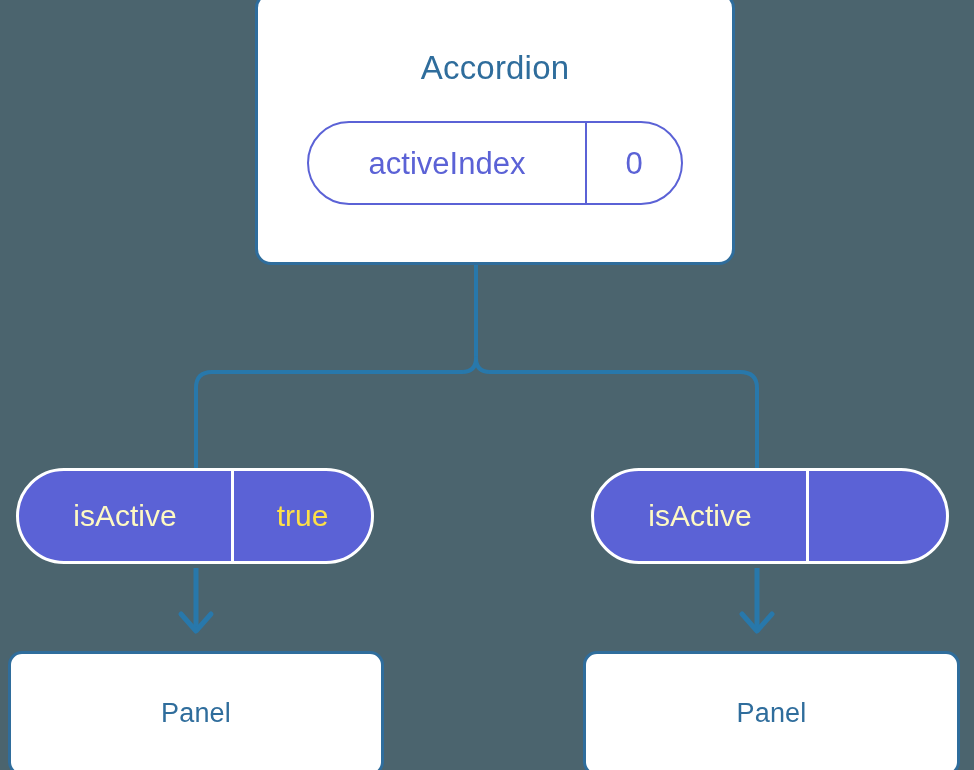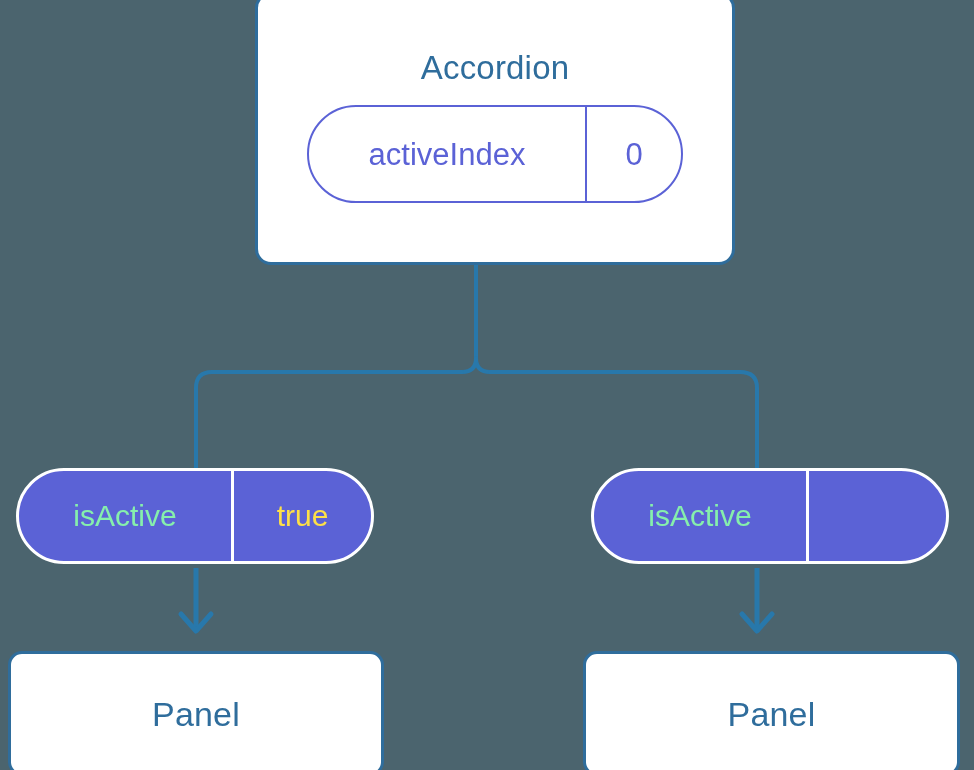--- a/index.html
+++ b/index.html
@@ -65,21 +65,21 @@
   }
 
   
   .panel-card {
     height: 125px;
     justify-content: center;
     border-radius: 14px;
   }
   #panel-left  { left: 8px;   top: 651px; width: 376px; }
   #panel-right { left: 583px; top: 651px; width: 377px; }
-  .panel-card .card-title { font-size: 34px; }
+  .panel-card .card-title { font-size: 27px; }
 
   
   .pill {
     position: absolute;
     display: flex;
     align-items: stretch;
     box-sizing: border-box;
     border-radius: 999px;
     overflow: hidden;
   }
@@ -89,23 +89,23 @@
     align-items: center;
     justify-content: center;
     box-sizing: border-box;
     white-space: nowrap;
     line-height: 1;
   }
 
   
   #pill-active-index {
     left: 307px;
-    top: 105px;
+    top: 121px;
     width: 376px;
-    height: 98px;
+    height: 84px;
     border: 2px solid #5b62d6;
     background: transparent;
   }
   #pill-active-index .pill-key {
     width: 278px;
     color: #5b62d6;
     font-size: 31px;
     border-right: 2px solid #5b62d6;
   }
   #pill-active-index .pill-val {
@@ -114,21 +114,21 @@
     font-size: 31px;
   }
 
   
   .pill-filled {
     background: #5b62d6;
     border: 3px solid #ffffff;
     height: 96px;
   }
   .pill-filled .pill-key {
-    color: #86efac;
+    color: #fef9c3;
     font-size: 30px;
     border-right: 3px solid #ffffff;
   }
   .pill-filled .pill-val {
     color: #fde047;
     font-size: 30px;
     flex: 1;
   }
   #pill-isactive-true  { left: 16px;  top: 468px; width: 358px; }
   #pill-isactive-true .pill-key  { width: 215px; }

